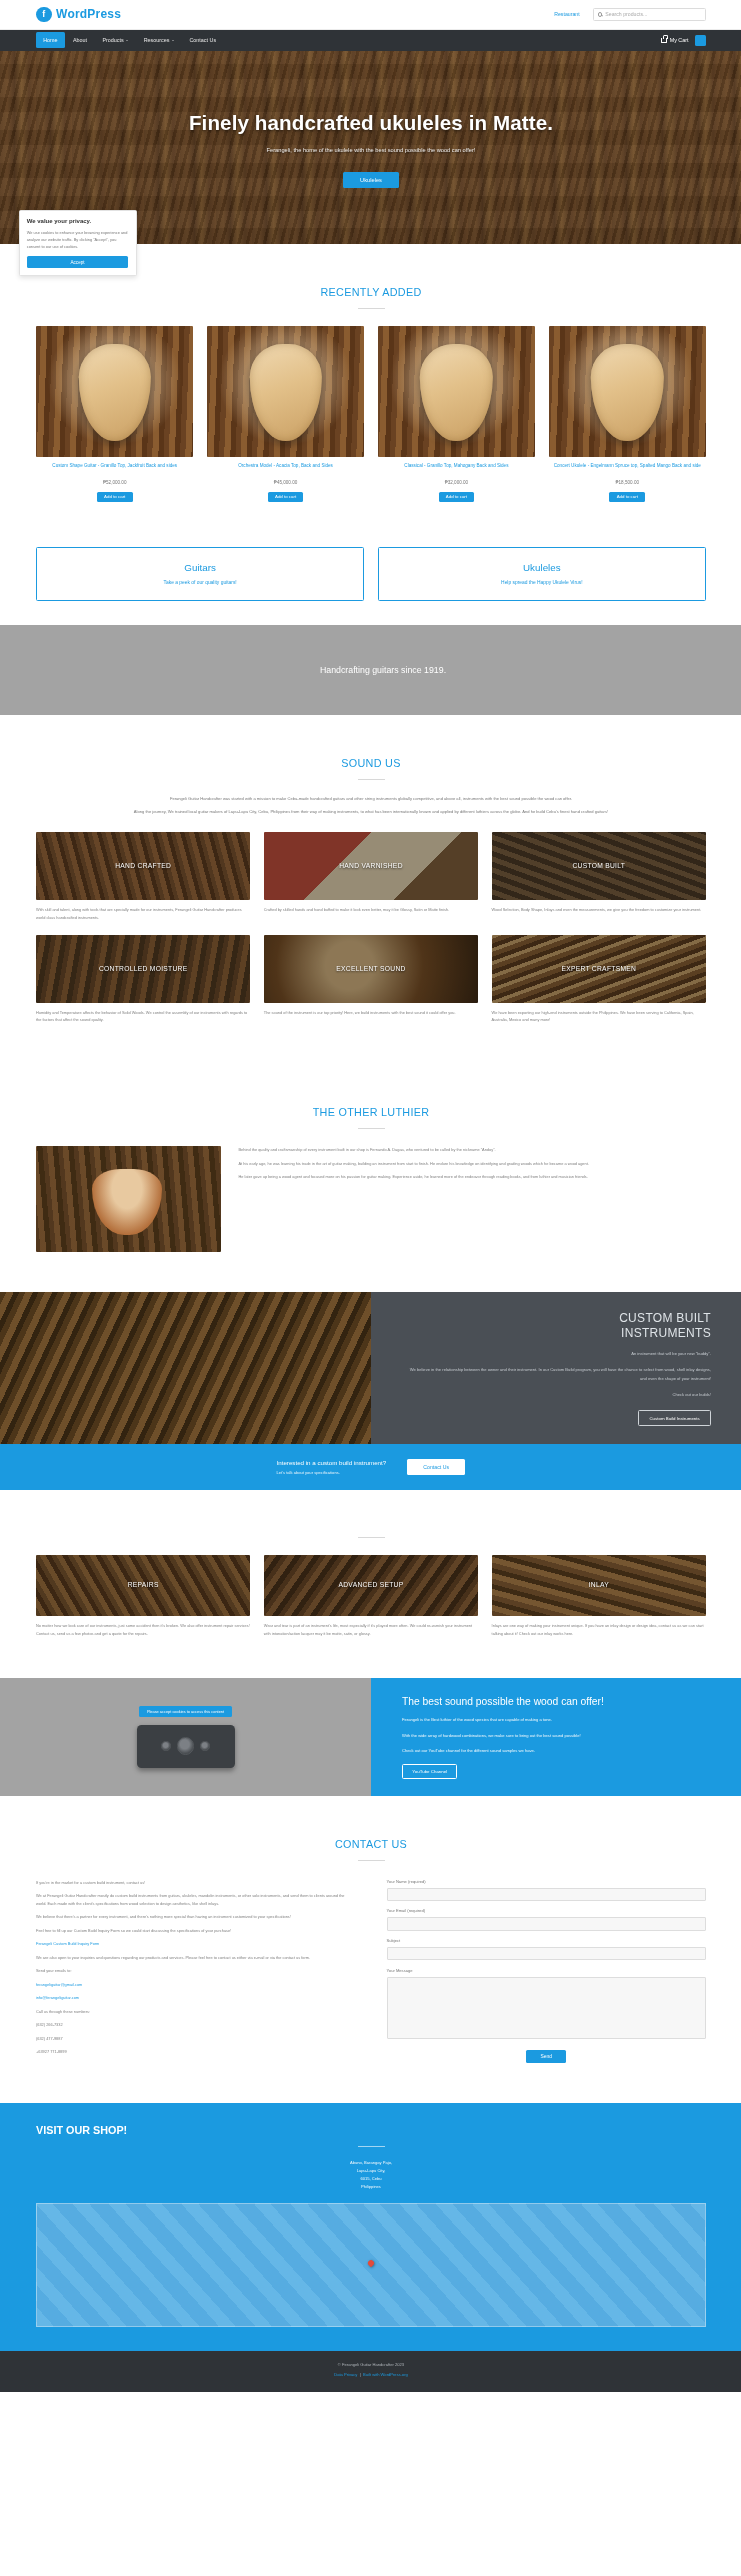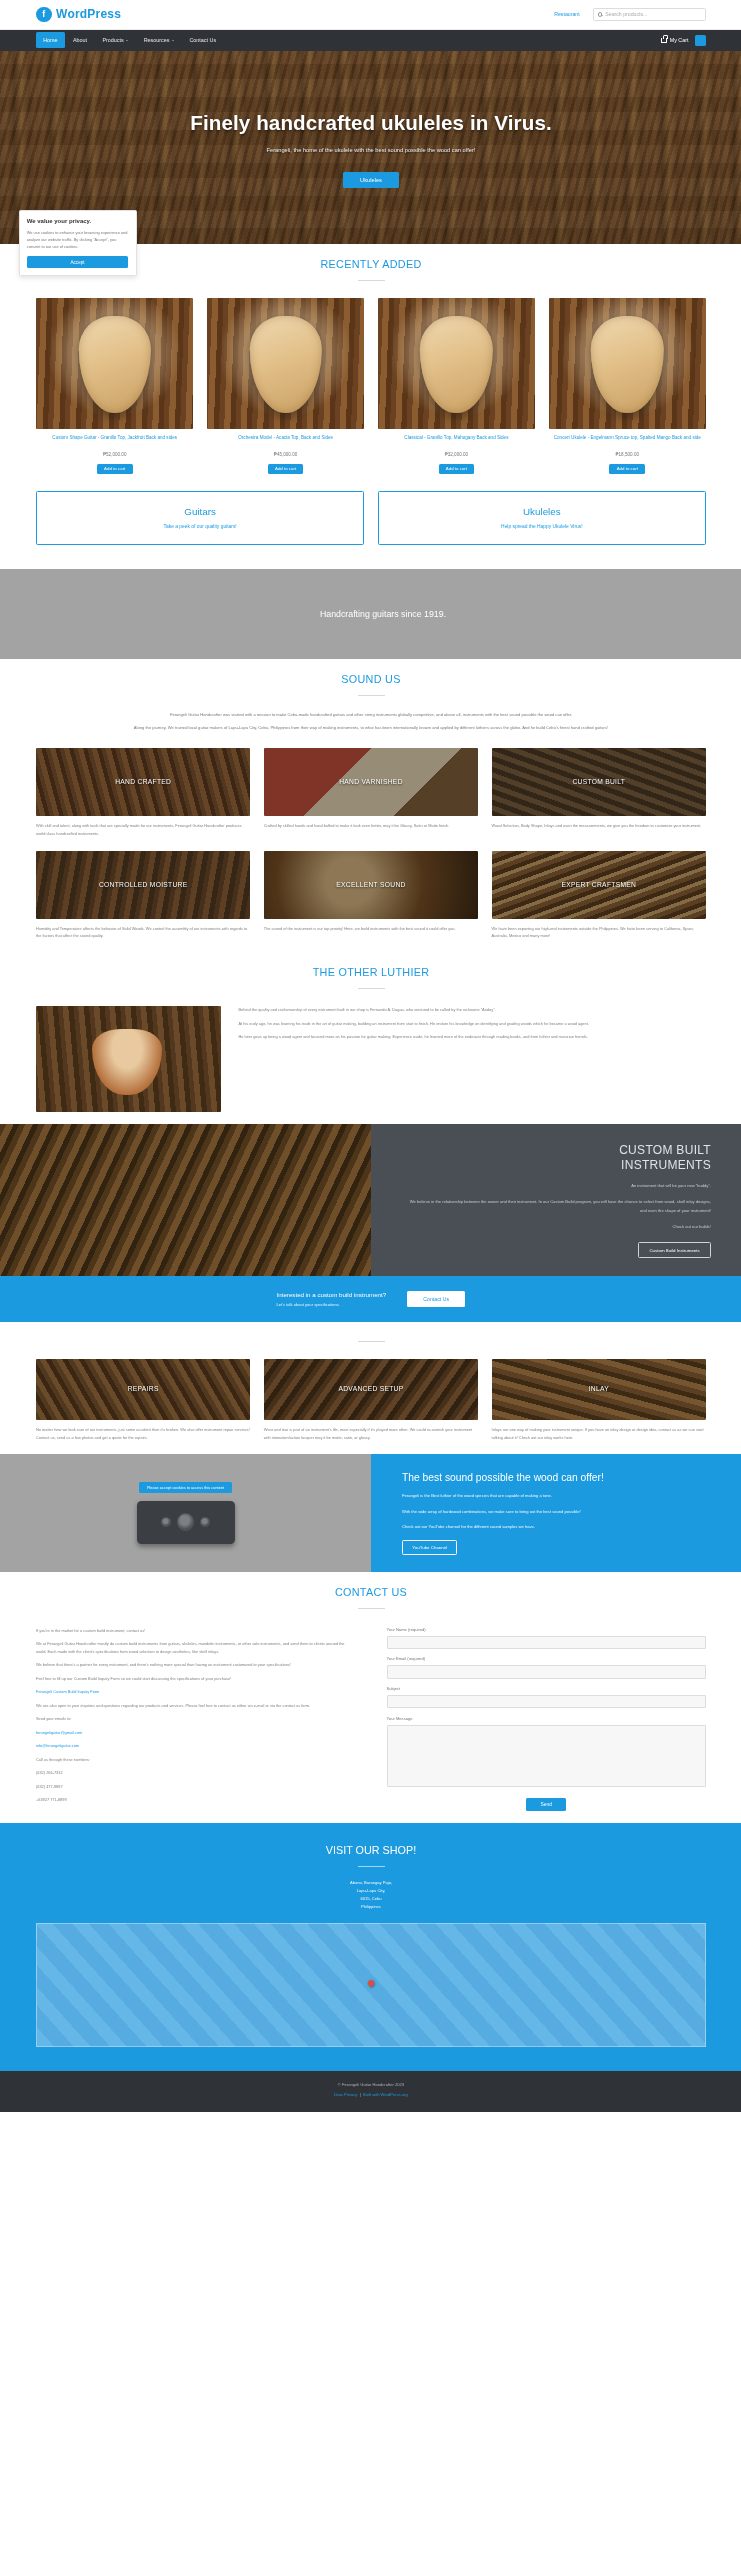--- a/index.html
+++ b/index.html
@@ -141,21 +141,21 @@
     color: #1b9ae0;
     font-size: 10.8px;
     font-weight: normal;
     letter-spacing: 0.3px;
   }
   .sec-rule {
     width: 27px; height: 1px; background: #d8d8d8;
     margin: 6.7px auto 0;
   }
 
-  .section { padding: 12px 36px; }
+  .section { padding: 40px 36px; }
 
   
   .products {
     display: grid;
     grid-template-columns: repeat(4, 1fr);
     gap: 13.4px;
     margin-top: 17.5px;
   }
   .pcard { text-align: center; }
   .pimg {
@@ -365,21 +365,21 @@
     background: #1b9ae0; color: #fff; border: none;
     font-size: 4.9px; padding: 4.1px 14.4px; border-radius: 1.5px;
     display: block; margin: 3.1px auto 0;
   }
 
   
   .visit {
     background: #1b9ae0; color: #fff;
     padding: 19.6px 36px 24px;
   }
-  .visit h2 { font-size: 10.8px; font-weight: normal; text-align: center; }
+  .visit h2 { font-size: 10.8px; font-weight: bold; text-align: left; }
   .visit-rule { width: 27px; height: 1px; background: rgba(255,255,255,.6); margin: 6.7px auto 11.3px; }
   .visit-addr { text-align: center; font-size: 4.1px; line-height: 2; opacity: .95; }
   .map {
     margin: 11.3px auto 0; height: 124px; width: 100%;
     background:
       linear-gradient(rgba(255,255,255,.04), rgba(255,255,255,.04)),
       repeating-linear-gradient(48deg, #5fb4e6 0 12.4px, #4fa9e0 12.4px 27px),
       repeating-linear-gradient(132deg, rgba(255,255,255,.10) 0 9.3px, rgba(255,255,255,0) 9.3px 24px);
     border: 0.5px solid rgba(255,255,255,.35);
     position: relative;
@@ -444,21 +444,21 @@
   <div class="nav-right">
     <div class="cart">
       <span class="cart-ico"></span>
       <span>My Cart</span>
     </div>
     <div class="nav-sq"></div>
   </div>
 </div>
 
 <div class="hero">
-  <h1>Finely handcrafted ukuleles in Virus.</h1>
+  <h1>Finely handcrafted ukuleles in Matte.</h1>
   <p>Ferangeli, the home of the ukulele with the best sound possible the wood can offer!</p>
   <button class="hero-btn">Ukuleles</button>
 </div>
 
 <div class="cookie">
   <h4>We value your privacy.</h4>
   <p>We use cookies to enhance your browsing experience and analyze our website traffic. By clicking "Accept", you consent to our use of cookies.</p>
   <button class="cookie-btn">Accept</button>
 </div>
 

